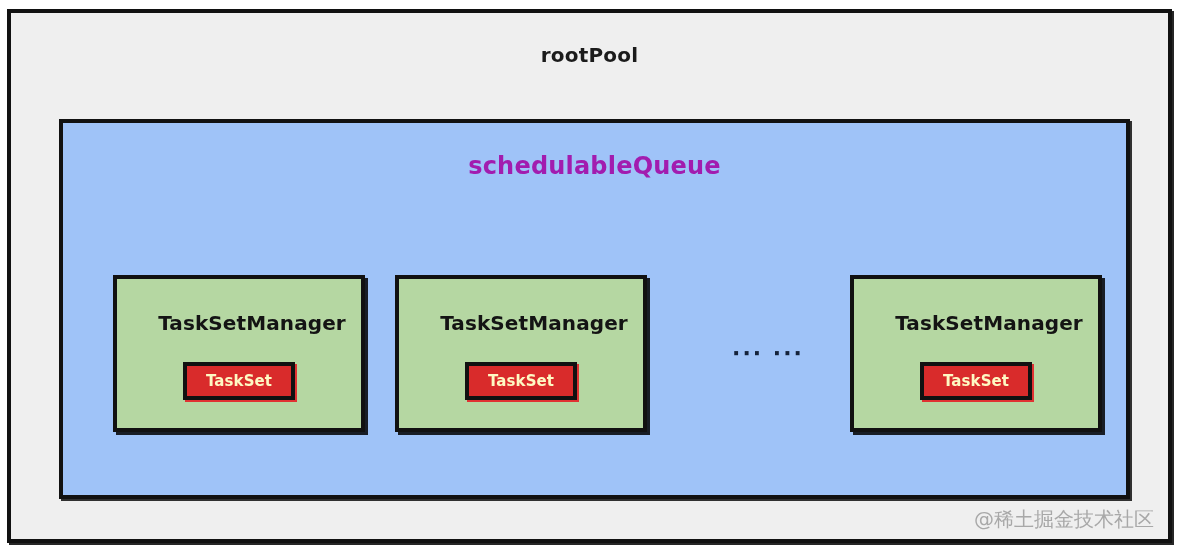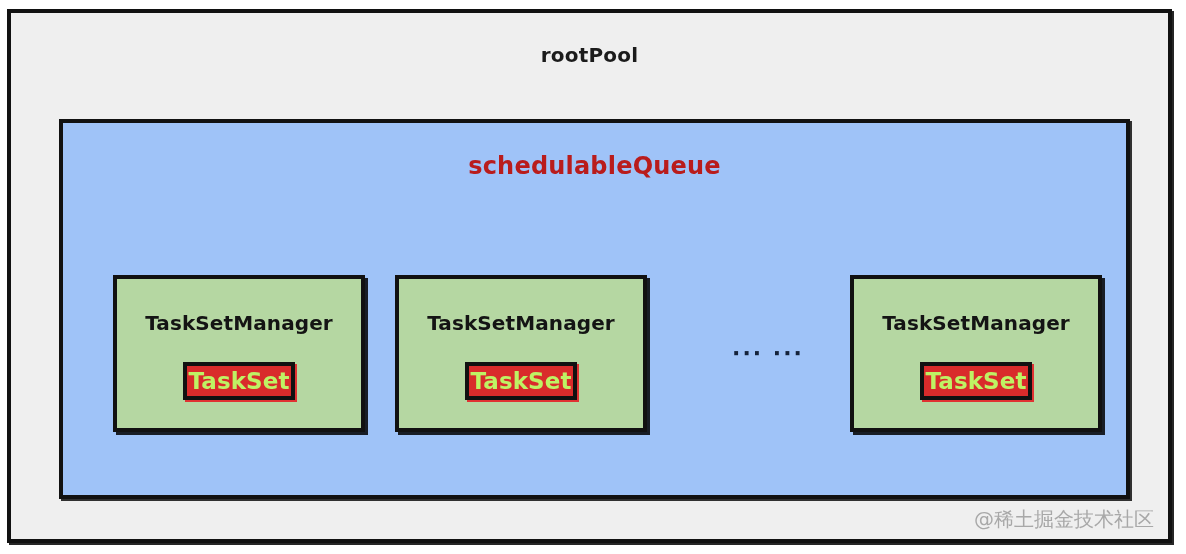--- a/index.html
+++ b/index.html
@@ -62,21 +62,21 @@
   }
 
   .queue-title {
     position: absolute;
     left: 0;
     top: 29px;
     width: 100%;
     text-align: center;
     font-size: 24px;
     font-weight: bold;
-    color: #b91c1c;
+    color: #a21caf;
     letter-spacing: 0.2px;
   }
 
   
   .managers-row {
     position: absolute;
     left: 0;
     top: 152px;
     width: 100%;
     height: 162px;
@@ -99,42 +99,43 @@
   .tsm-label {
     position: absolute;
     left: 0;
     top: 32px;
     width: 100%;
     text-align: center;
     font-size: 20px;
     font-weight: bold;
     color: #141414;
     letter-spacing: 0.1px;
+    padding-left: 13px;
   }
 
   .taskset {
     position: absolute;
     left: 50%;
     transform: translateX(-50%);
     top: 83px;
     width: 112px;
     height: 38px;
     background: #d92b2b;
     border: 4px solid #111111;
     box-sizing: border-box;
     box-shadow: 2px 2px 0 0 #e03232;
     display: flex;
     align-items: center;
     justify-content: center;
   }
 
   .taskset-label {
-    font-size: 23px;
-    font-weight: bold;
-    color: #bef264;
+    font-size: 15px;
+    font-weight: bold;
+    color: #fef9c3;
     letter-spacing: 0.1px;
     line-height: 1;
     text-align: center;
   }
 
   
   .ellipsis {
     position: absolute;
     left: 645px;
     top: 0;

